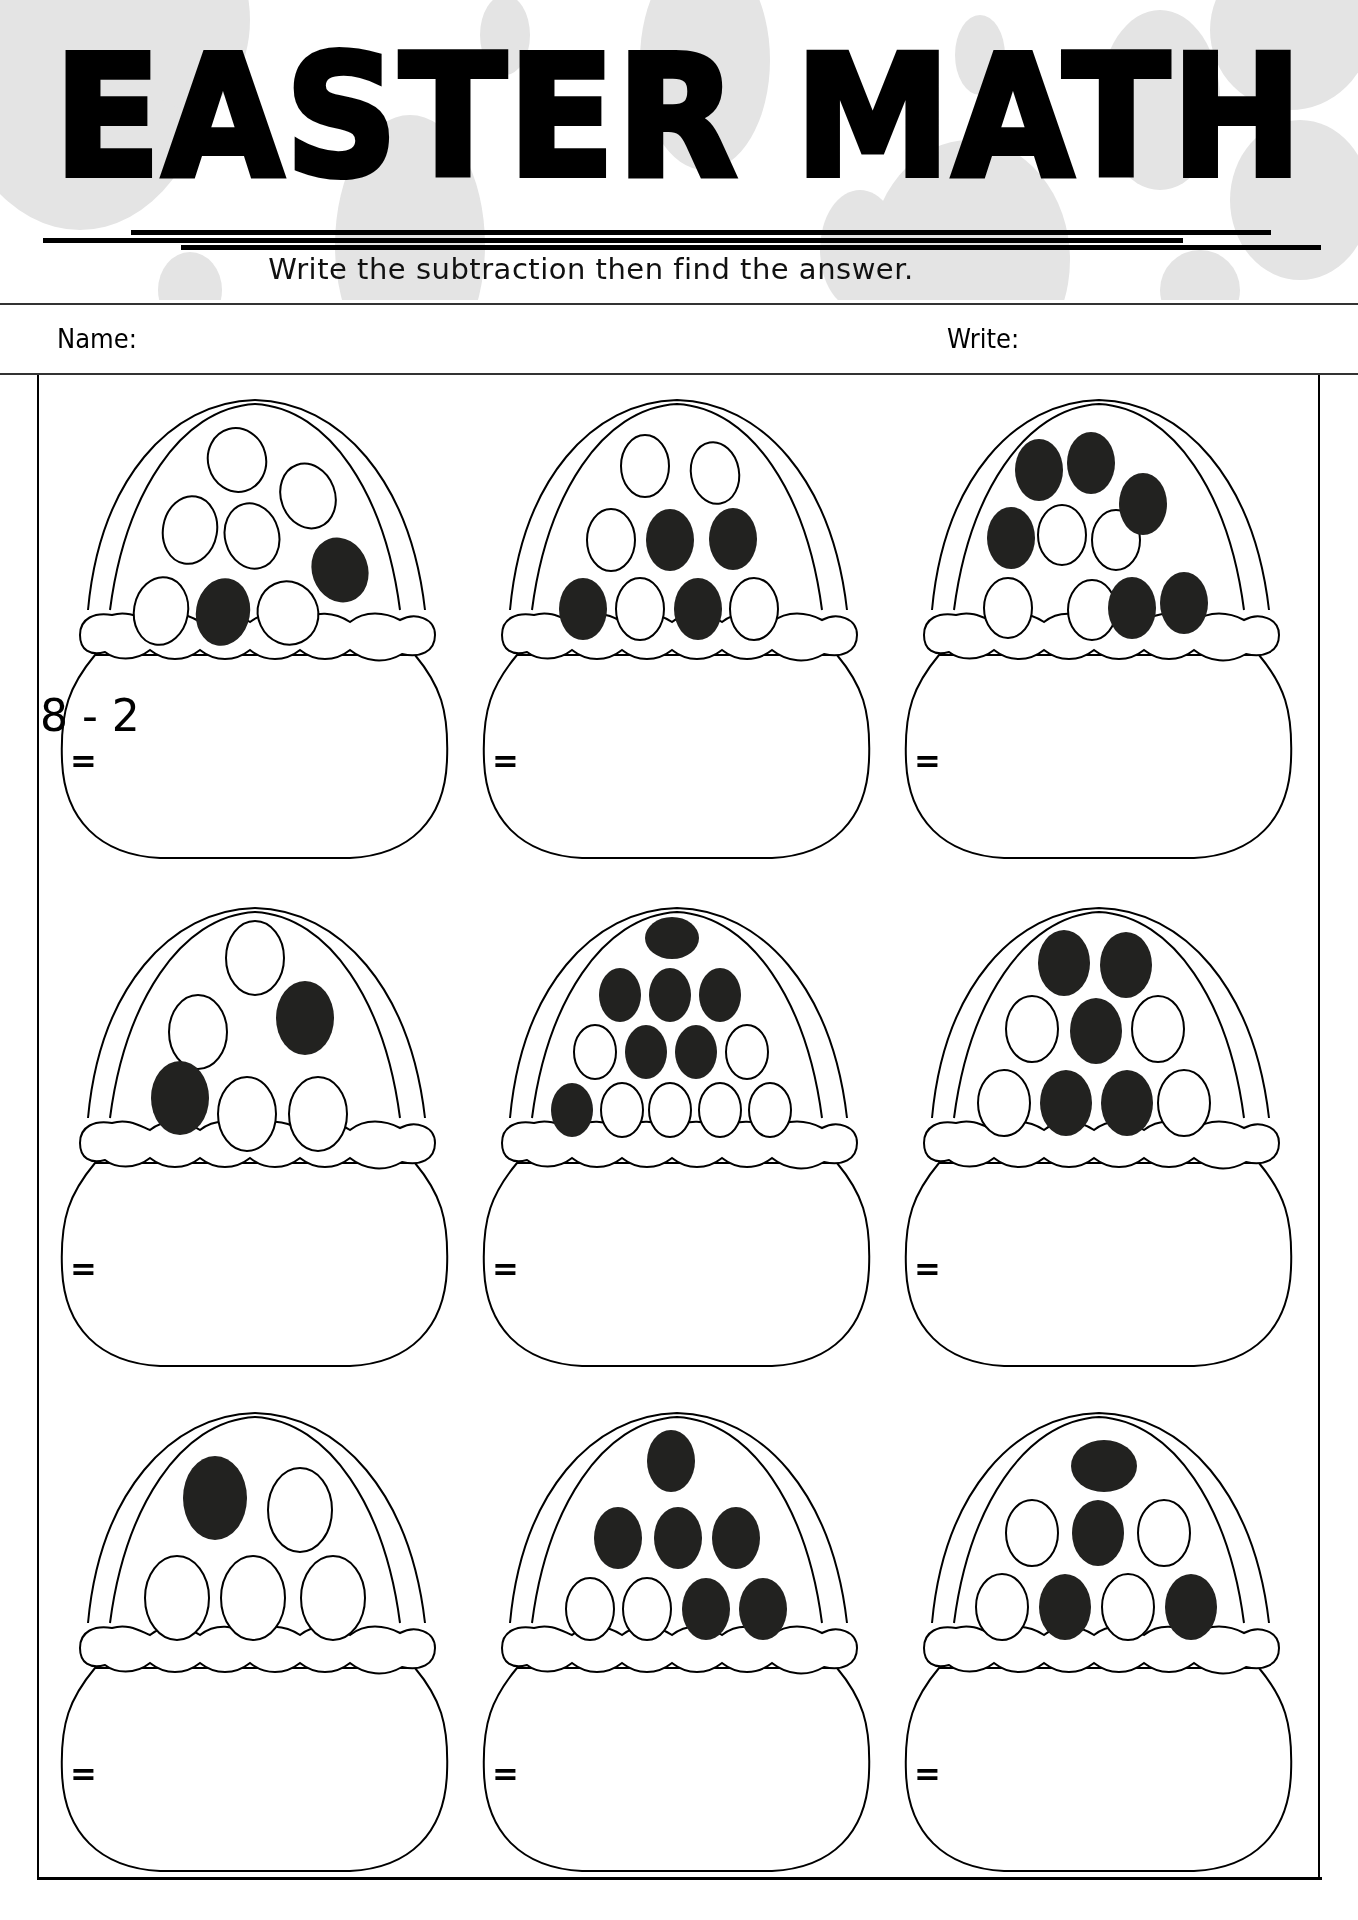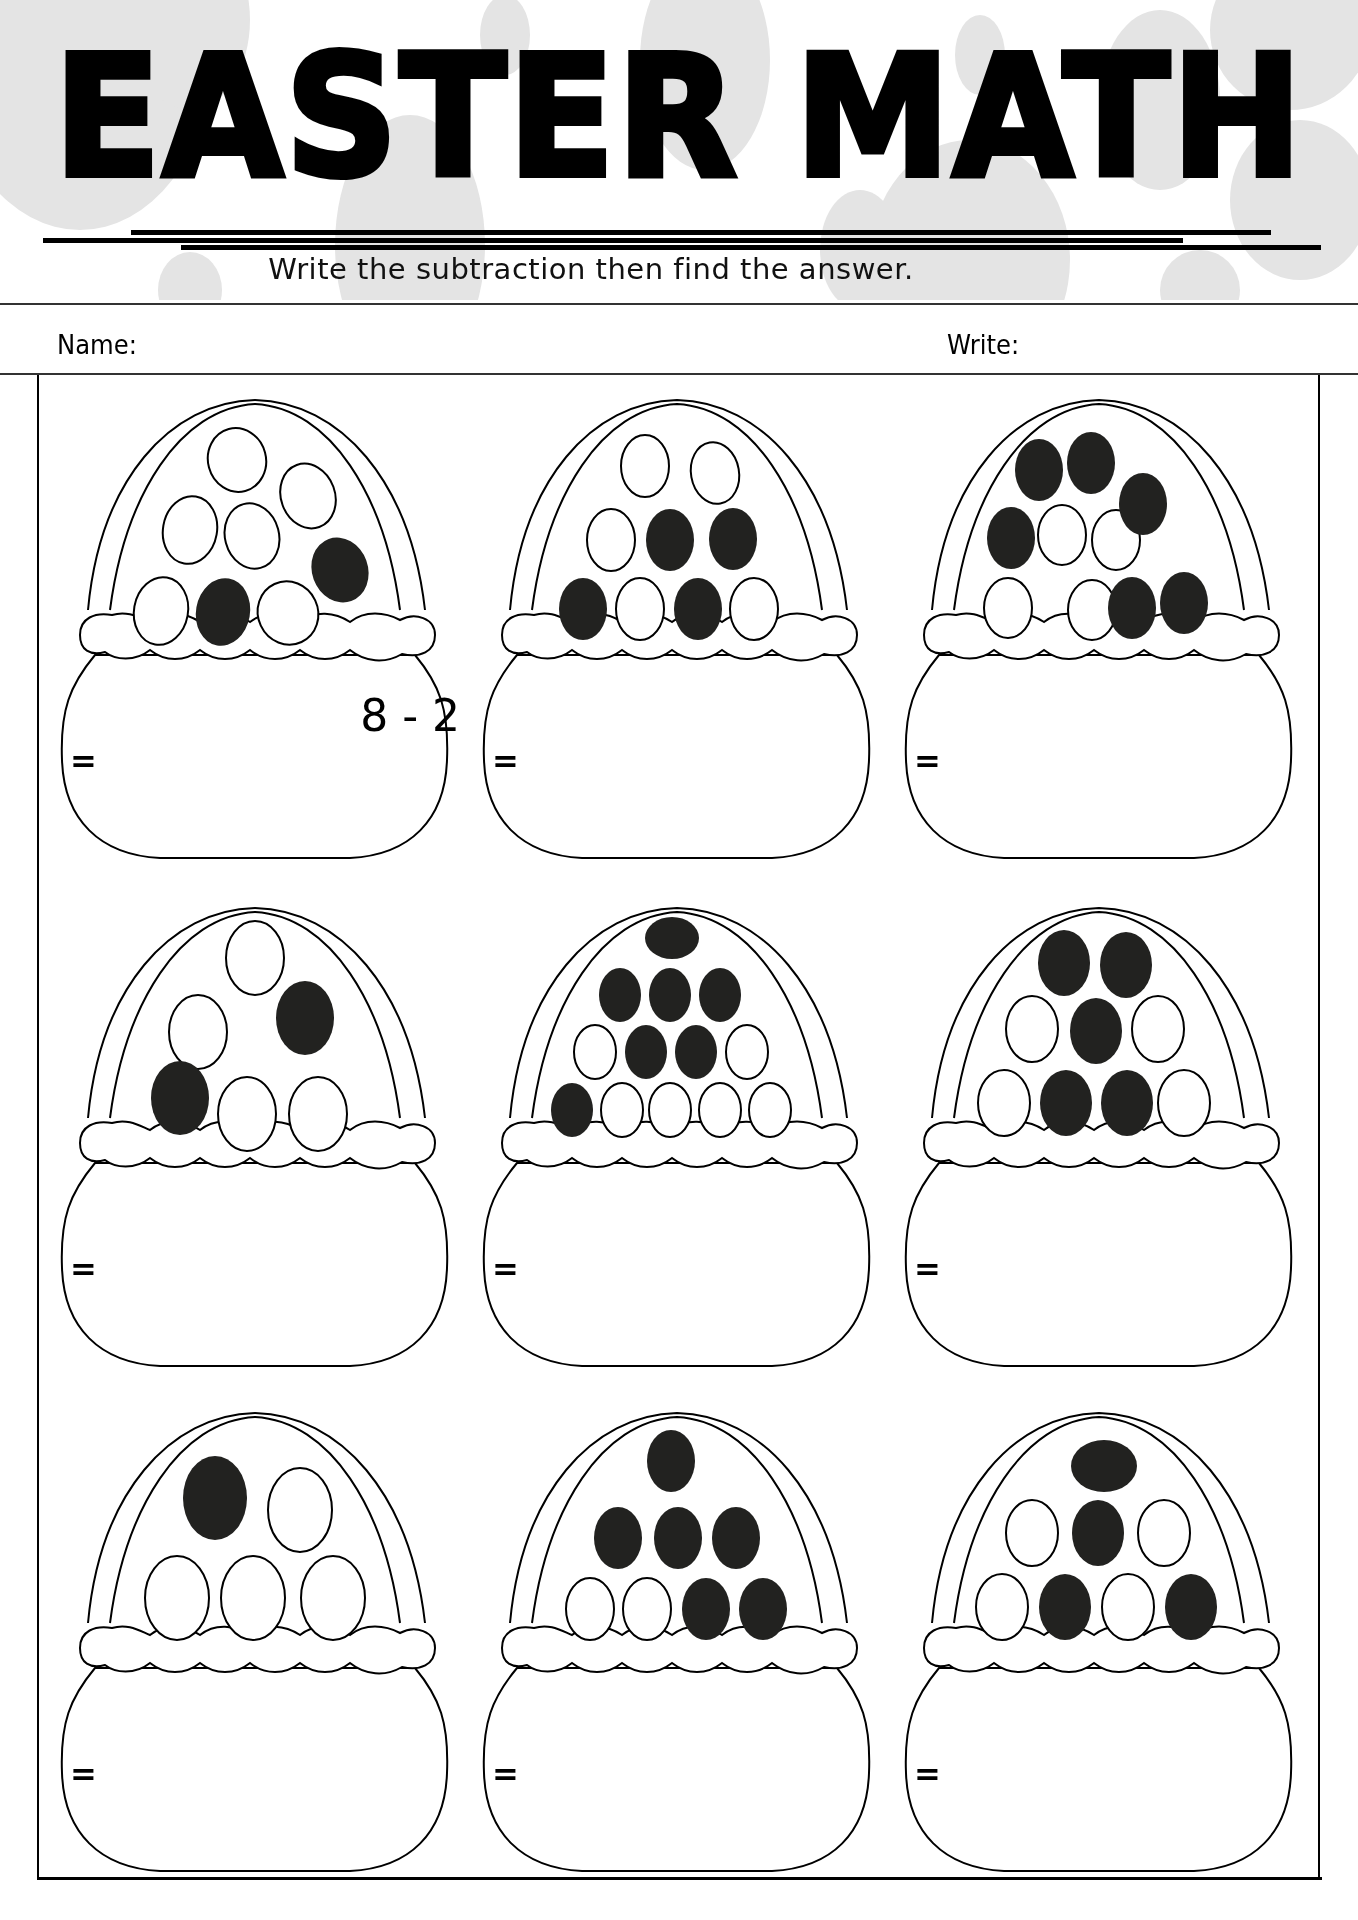--- a/index.html
+++ b/index.html
@@ -5,27 +5,27 @@
   html,body{margin:0;padding:0;background:#ffffff;}
   body{width:1358px;height:1920px;position:relative;overflow:hidden;font-family:"DejaVu Sans",sans-serif;}
   .bg-dots{position:absolute;left:0;top:0;width:1358px;height:300px;z-index:0;}
   .title{position:absolute;left:0;top:22px;width:1358px;text-align:center;z-index:2;
     font-family:"DejaVu Sans",sans-serif;font-weight:900;font-size:168px;letter-spacing:2px;line-height:190px;
     color:#000;transform:scaleX(0.93);-webkit-text-stroke:6px #000;}
   .rule{position:absolute;height:5px;background:#000;z-index:2;}
   .subtitle{position:absolute;left:0;top:252px;width:1182px;text-align:center;font-size:29px;color:#111;z-index:2;
     font-family:"DejaVu Sans",sans-serif;letter-spacing:0.5px;}
   .hline{position:absolute;left:0;width:1358px;height:2px;background:#333;z-index:2;}
-  .field-label{position:absolute;top:323px;font-size:27px;color:#000;z-index:2;font-family:"DejaVu Sans Condensed","DejaVu Sans",sans-serif;margin-top:6px;}
+  .field-label{position:absolute;top:323px;font-size:27px;color:#000;z-index:2;font-family:"DejaVu Sans Condensed","DejaVu Sans",sans-serif;}
   .frame{position:absolute;left:37px;top:375px;width:1283px;height:1504px;border:2px solid #000;border-top:none;box-sizing:border-box;z-index:1;}
   .frame-bottom{position:absolute;left:37px;top:1877px;width:1285px;height:3px;background:#000;z-index:2;}
   .basket{position:absolute;width:420px;height:440px;z-index:2;}
   .basket svg{position:absolute;left:0;top:0;}
   .eq{position:absolute;left:30px;font-size:32px;font-weight:bold;color:#000;}
-  .expr{position:absolute;left:0;width:420px;text-align:right;font-size:44px;color:#000;font-family:"DejaVu Sans",sans-serif;}
+  .expr{position:absolute;left:0;width:420px;text-align:left;font-size:44px;color:#000;font-family:"DejaVu Sans",sans-serif;}
 </style>
 </head>
 <body>
 
 <svg class="bg-dots" width="1358" height="300" viewBox="0 0 1358 300">
   <g fill="#e4e4e4">
     <ellipse cx="80" cy="60" rx="130" ry="170"></ellipse>
     <ellipse cx="190" cy="20" rx="60" ry="90"></ellipse>
     <ellipse cx="505" cy="35" rx="25" ry="40"></ellipse>
     <ellipse cx="410" cy="245" rx="75" ry="130"></ellipse>

